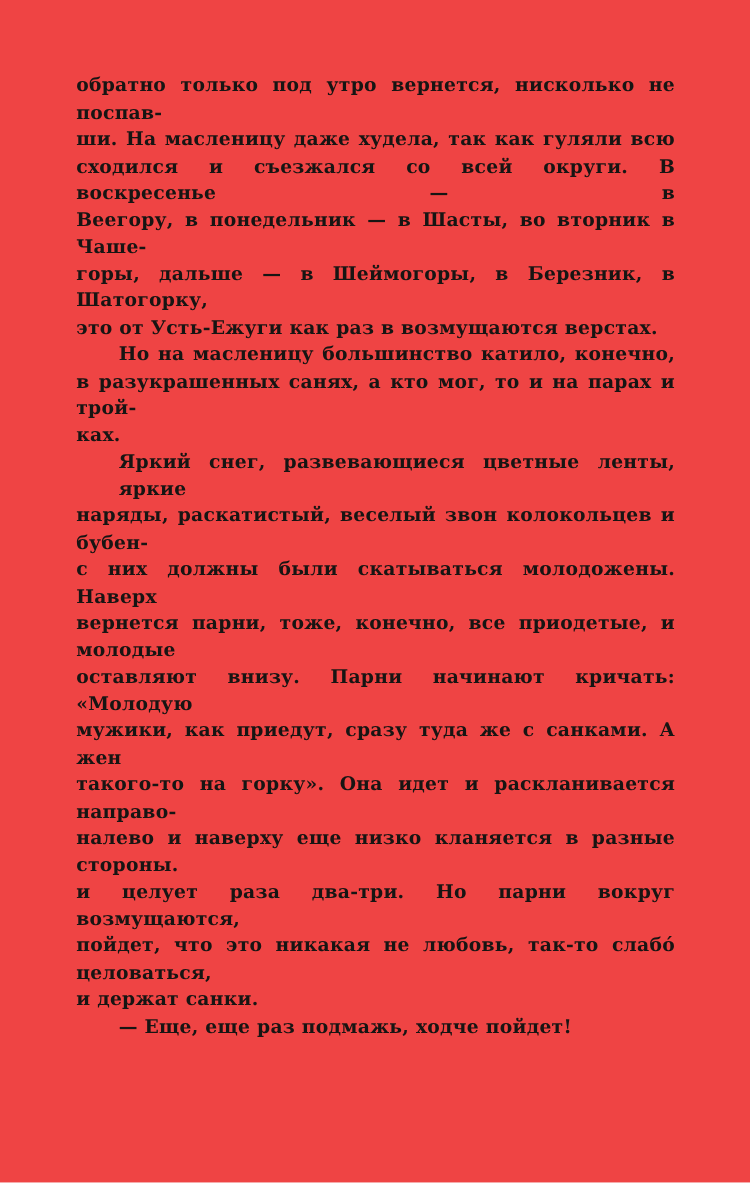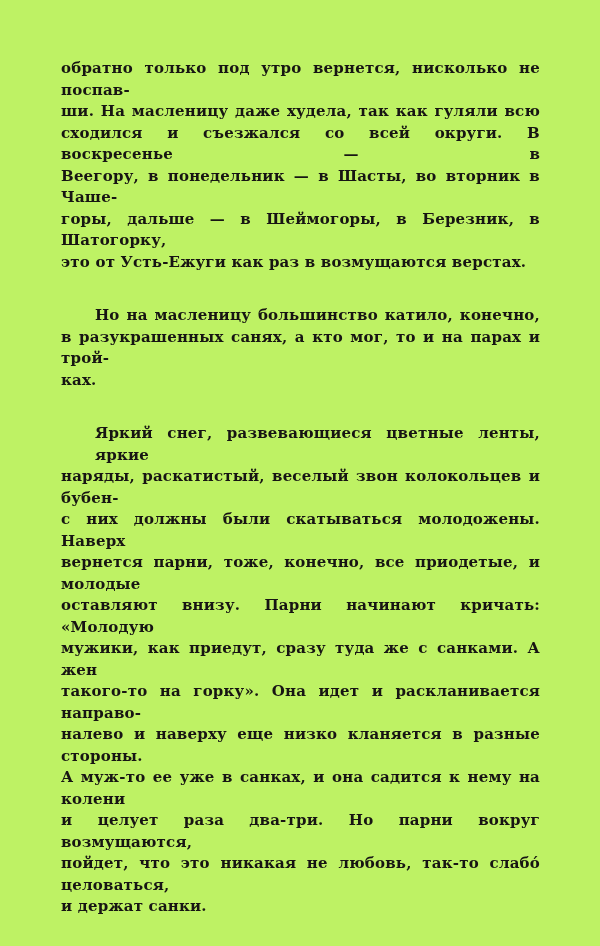--- a/index.html
+++ b/index.html
@@ -4,21 +4,21 @@
 <style>
   html, body {
     margin: 0;
     padding: 0;
     background: #fcfcfb;
   }
   .book-page {
     position: relative;
     width: 600px;
     height: 946px;
-    background: #bef264;
+    background: #ef4444;
     overflow: hidden;
     font-family: "DejaVu Serif", "Liberation Serif", serif;
   }
   .page-text {
     position: absolute;
     top: 58px;
     left: 61px;
     width: 479px;
     color: #171513;
     font-size: 15px;
@@ -29,21 +29,20 @@
   .line {
     text-align: justify;
     text-align-last: justify;
     white-space: normal;
   }
   .line.last {
     text-align-last: left;
   }
   .line.indent {
     padding-left: 34px;
-    margin-top: 32px;
   }
 </style>
 </head>
 <body>
 
 <div class="book-page">
   <div class="page-text" style="color: rgb(23, 21, 19);">
       <div class="line">обратно только под утро вернется, нисколько не поспав-</div>
       <div class="line">ши. На масленицу даже худела, так как гуляли всю</div>
       <div class="line">сходился и съезжался со всей округи. В воскресенье — в</div>
@@ -54,19 +53,18 @@
       <div class="line">в разукрашенных санях, а кто мог, то и на парах и трой-</div>
       <div class="line last">ках.</div>
       <div class="line indent">Яркий снег, развевающиеся цветные ленты, яркие</div>
       <div class="line">наряды, раскатистый, веселый звон колокольцев и бубен-</div>
       <div class="line">с них должны были скатываться молодожены. Наверх</div>
       <div class="line">вернется парни, тоже, конечно, все приодетые, и молодые</div>
       <div class="line">оставляют внизу. Парни начинают кричать: «Молодую</div>
       <div class="line">мужики, как приедут, сразу туда же с санками. А жен</div>
       <div class="line">такого-то на горку». Она идет и раскланивается направо-</div>
       <div class="line">налево и наверху еще низко кланяется в разные стороны.</div>
-      <div class="line">А муж-то ее уже в санках, и она садится к нему на колени</div>
       <div class="line">и целует раза два-три. Но парни вокруг возмущаются,</div>
       <div class="line">пойдет, что это никакая не любовь, так-то слабо́ целоваться,</div>
       <div class="line last">и держат санки.</div>
       <div class="line indent last">— Еще, еще раз подмажь, ходче пойдет!</div>
     </div>
 </div>
 
 </body></html>

